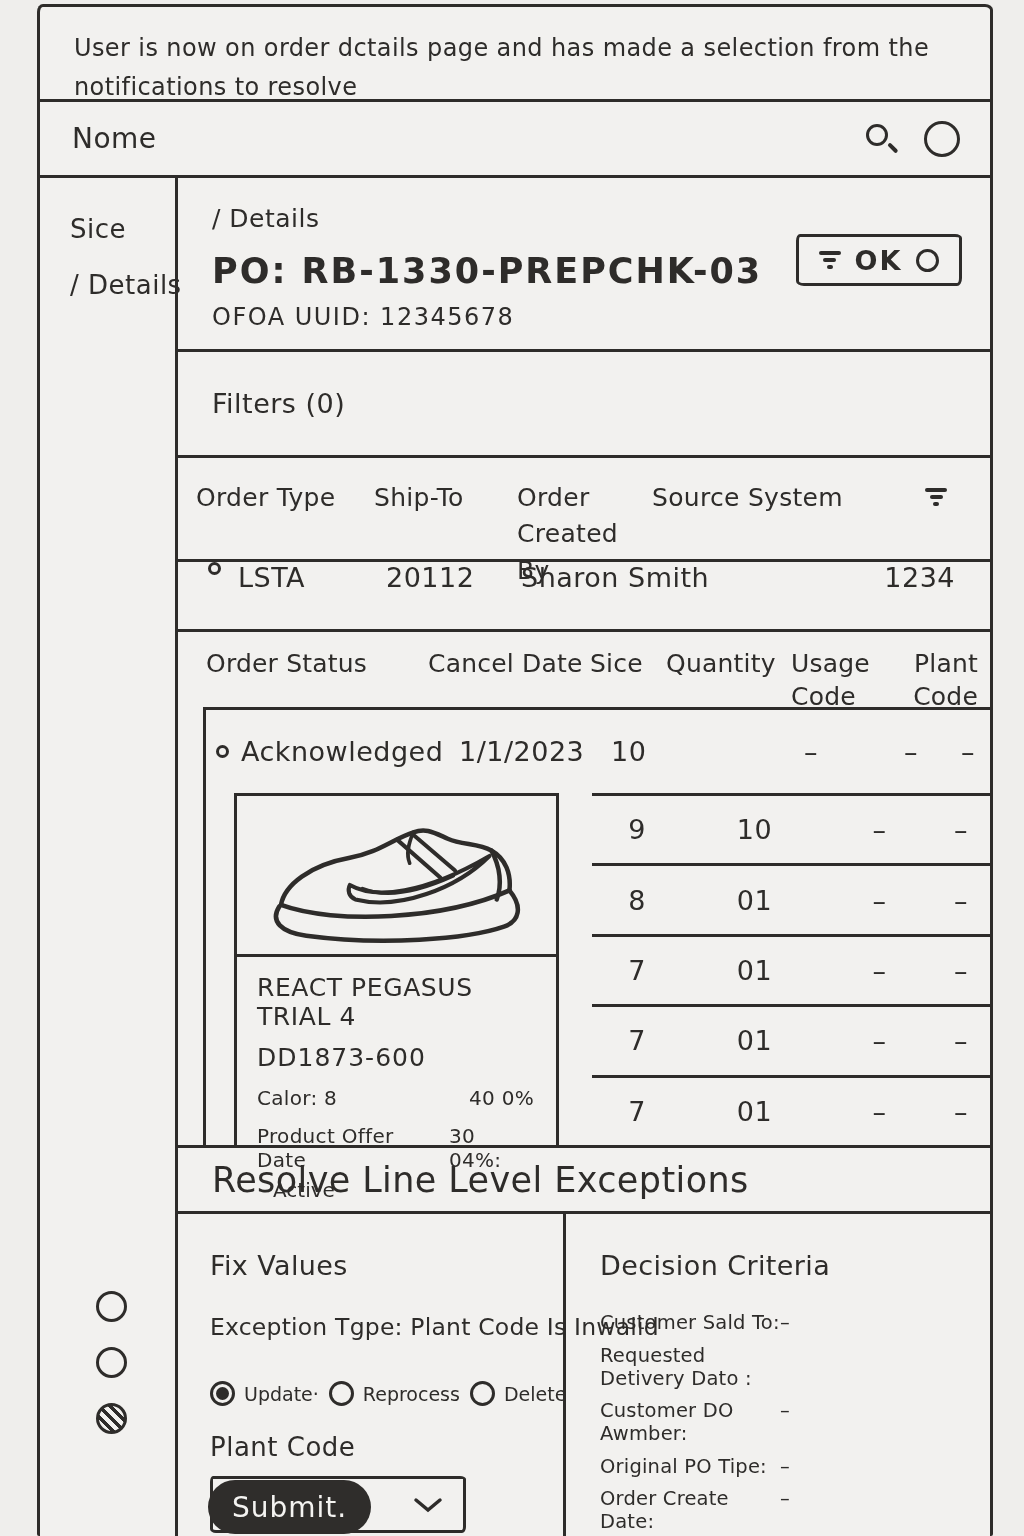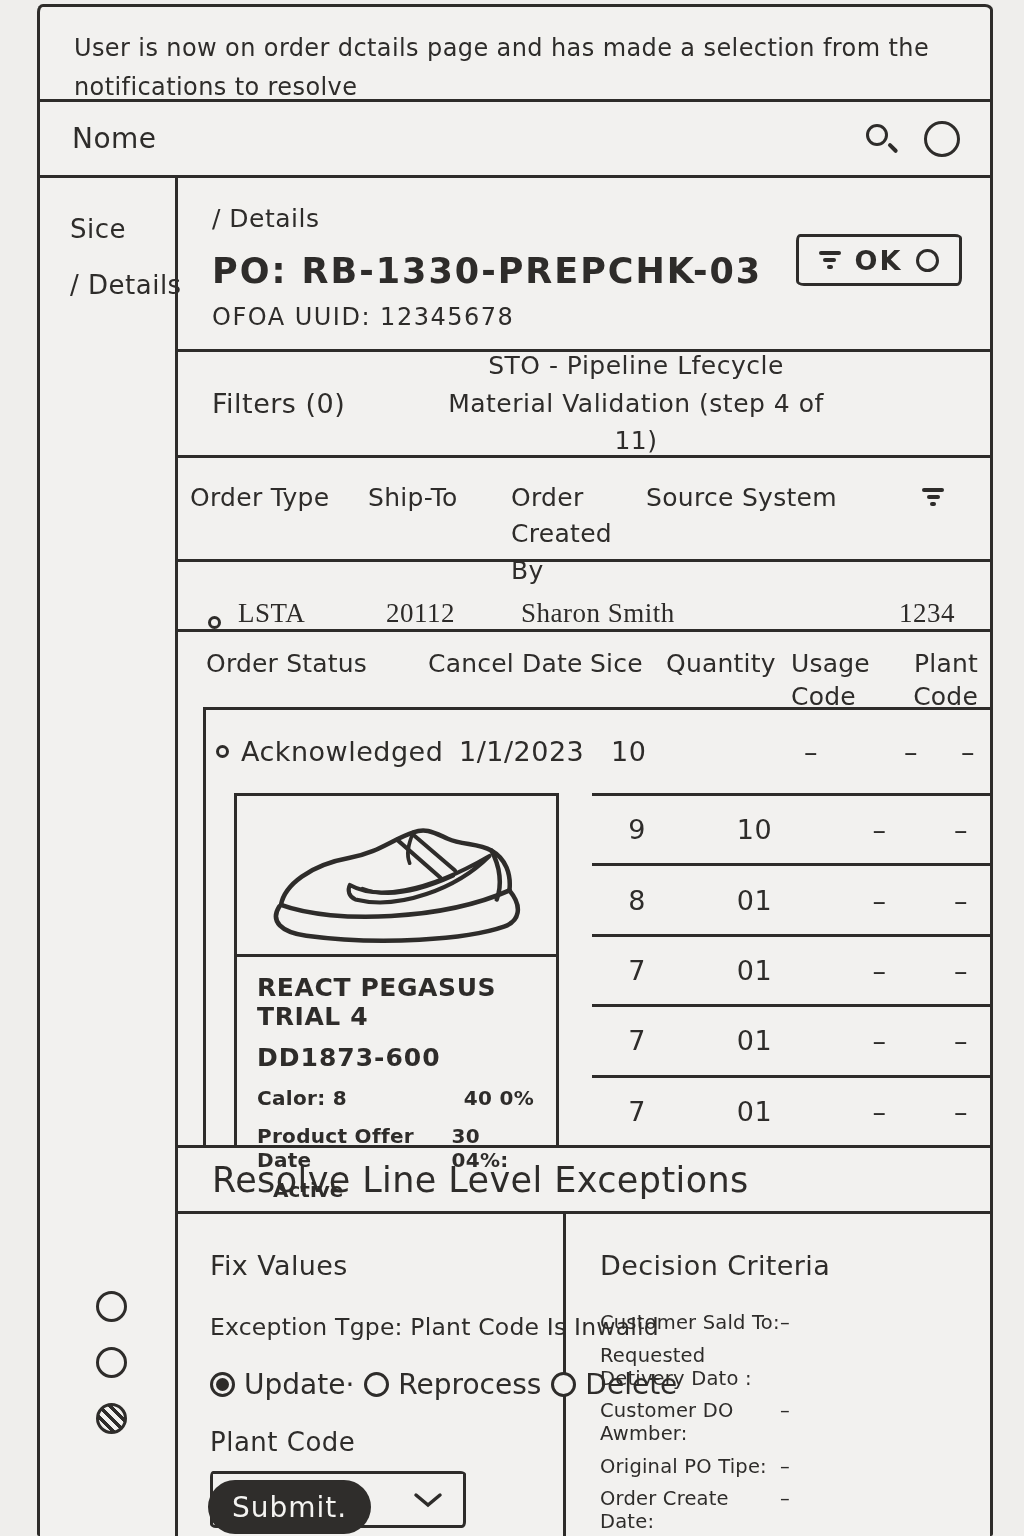--- a/index.html
+++ b/index.html
@@ -76,25 +76,25 @@
   .funnel i:nth-child(2){width:13px;}
   .funnel i:nth-child(3){width:6px;}
   .okchip .ok{font-size:27px;letter-spacing:2px;font-weight:bold;}
   .ring{width:23px;height:23px;border:3px solid var(--ink);border-radius:50%;}
   
   .sec-filters{height:106px;display:flex;align-items:center;padding:0 30px 0 34px;}
   .filters-label{font-size:27px;letter-spacing:.5px;width:220px;cursor:pointer;}
   .pipeline{flex:1;text-align:center;font-size:25px;letter-spacing:.5px;line-height:1.5;padding-right:120px;}
   
   .sec-ordhead{height:104px;display:grid;grid-template-columns:178px 143px 135px 230px 1fr;
-    padding:22px 0 0 12px;font-size:25px;letter-spacing:.3px;line-height:1.45;}
+    padding:22px 0 0 18px;font-size:25px;letter-spacing:.3px;line-height:1.45;}
   .sec-ordhead .cell{padding-right:6px;}
   .sec-ordhead .icon-cell{display:flex;justify-content:center;padding-top:8px;}
   
-  .sec-ordrow{height:70px;display:flex;align-items:flex-end;padding-left:30px;font-size:27px;letter-spacing:.5px;cursor:pointer;font-family:Liberation Serif, serif;}
+  .sec-ordrow{height:70px;display:flex;align-items:flex-start;padding-left:30px;font-size:27px;letter-spacing:.5px;cursor:pointer;}
   .bullet{width:13px;height:13px;border:3.5px solid var(--ink);border-radius:50%;flex:none;}
   .sec-ordrow .c-type{margin-left:17px;width:148px;}
   .sec-ordrow .c-ship{width:135px;}
   .sec-ordrow .c-created{flex:1;}
   .sec-ordrow .c-source{padding-right:35px;}
   
   .sec-status{height:516px;display:flex;flex-direction:column;}
   .status-head{display:grid;grid-template-columns:222px 162px 76px 125px 117px 1fr;
     padding:16px 4px 0 28px;font-size:25px;letter-spacing:.2px;height:75px;line-height:1.3;}
   .status-head .hc-plant{text-align:right;padding-right:8px;}
@@ -102,21 +102,21 @@
     flex:1;margin-left:25px;border-left:3px solid var(--ink);border-top:3px solid var(--ink);
     display:flex;flex-direction:column;min-height:0;
   }
   .ackrow{height:83px;display:grid;align-items:center;
     grid-template-columns:25px 218px 152px 135px 130px 70px 1fr;
     padding-left:10px;font-size:27px;letter-spacing:.5px;cursor:pointer;}
   .ackrow .dash{text-align:center;}
   .expanded{flex:1;display:flex;min-height:0;}
   .card{
     width:327px;margin-left:28px;border:3px solid var(--ink);border-bottom:none;
-    display:flex;flex-direction:column;background:var(--paper2);font-weight:bold;
+    display:flex;flex-direction:column;background:var(--paper2);
   }
   .card .imgarea{height:186px;border-bottom:3px solid var(--ink);display:flex;align-items:center;justify-content:center;}
   .card .imgarea svg{width:272px;height:158px;}
   .card .body{padding:16px 14px 0 20px;}
   .card .pname{font-size:25px;letter-spacing:.6px;}
   .card .pstyle{font-size:25px;letter-spacing:1px;margin-top:12px;}
   .kv{display:flex;justify-content:space-between;font-size:20px;letter-spacing:.3px;margin-top:14px;padding-right:8px;}
   .kv:nth-of-type(2){margin-top:22px;}
   .pstatus{font-size:20px;margin-top:6px;margin-left:16px;}
   .subrows{flex:1;display:flex;flex-direction:column;margin-left:33px;}
@@ -126,21 +126,21 @@
     font-size:27px;letter-spacing:.5px;cursor:pointer;
   }
   .subrow span{text-align:center;}
   
   .sec-resolve{height:66px;display:flex;align-items:center;padding-left:34px;font-size:35px;letter-spacing:.4px;}
   
   .sec-bottom{flex:1;display:flex;border-bottom:none;min-height:0;}
   .fixpanel{width:388px;border-right:3px solid var(--ink);padding:36px 0 0 32px;position:relative;}
   .fixpanel h3,.decision h3{font-size:27px;font-weight:normal;letter-spacing:.4px;}
   .exception{font-size:23.5px;letter-spacing:.2px;margin-top:32px;white-space:nowrap;}
-  .radios{display:flex;align-items:center;gap:10px;margin-top:27px;font-size:28px;}
+  .radios{display:flex;align-items:center;gap:10px;margin-top:40px;font-size:19px;}
   .radio{display:flex;align-items:center;gap:9px;cursor:pointer;white-space:nowrap;}
   .rb{width:25px;height:25px;border:3.5px solid var(--ink);border-radius:50%;flex:none;display:flex;align-items:center;justify-content:center;background:var(--paper2);}
   .radio.checked .rb::after{content:"";width:13px;height:13px;border-radius:50%;background:var(--ink);}
   .plant-label{font-size:26px;margin-top:26px;letter-spacing:.5px;}
   .select{
     width:256px;height:57px;border:3px solid var(--ink);
     border-radius:3px 6px 4px 6px/6px 3px 6px 4px;
     margin-top:14px;display:flex;align-items:center;padding:0 20px;
     font-size:27px;letter-spacing:1px;cursor:pointer;background:var(--paper2);
   }
@@ -204,24 +204,20 @@
               <i></i>
               <i></i>
             </span>
           <span class="ok">OK</span>
           <span class="ring"></span>
         </div>
       </div>
 
       <div class="sec sec-filters">
         <div class="filters-label">Filters (0)</div>
-        <div class="pipeline">
-          <div>STO - Pipeline Lfecycle</div>
-          <div>Material Validation (step 4 of 11)</div>
-        </div>
       </div>
 
       <div class="sec sec-ordhead">
         <div class="cell">Order Type</div>
         <div class="cell">Ship-To</div>
         <div class="cell">Order Created By</div>
         <div class="cell">Source System</div>
         <div class="icon-cell">
           <span class="funnel">
               <i></i>

